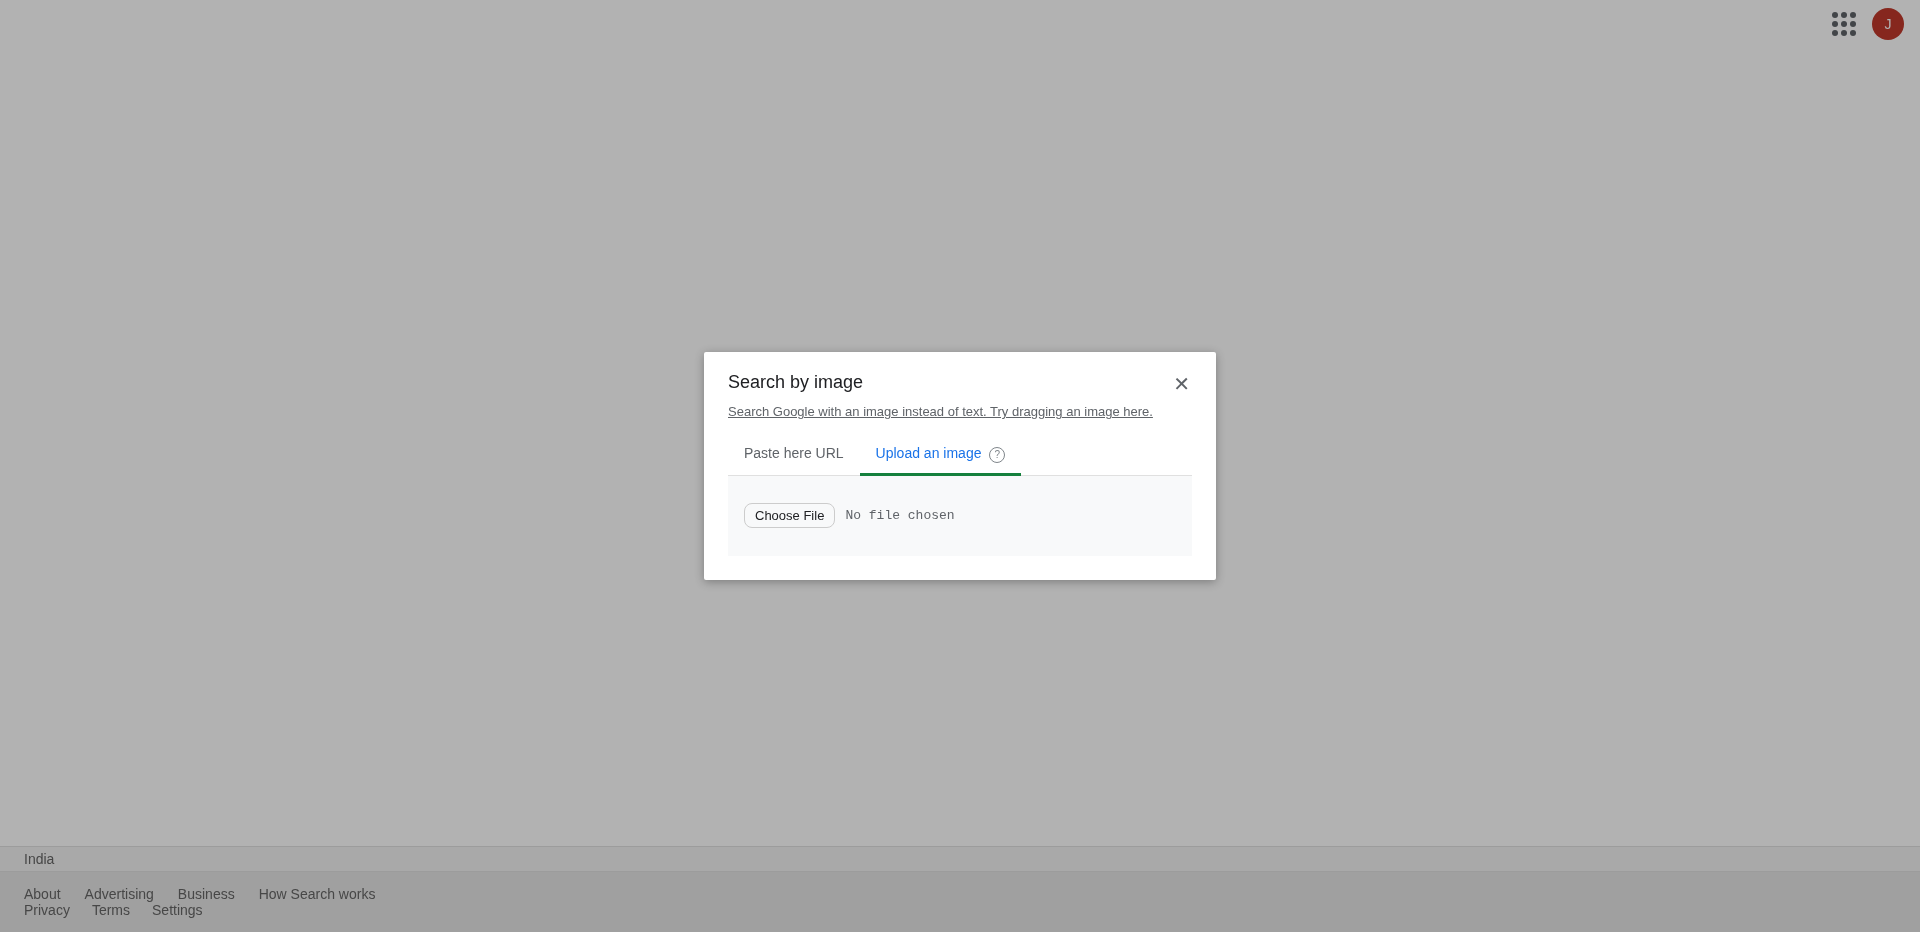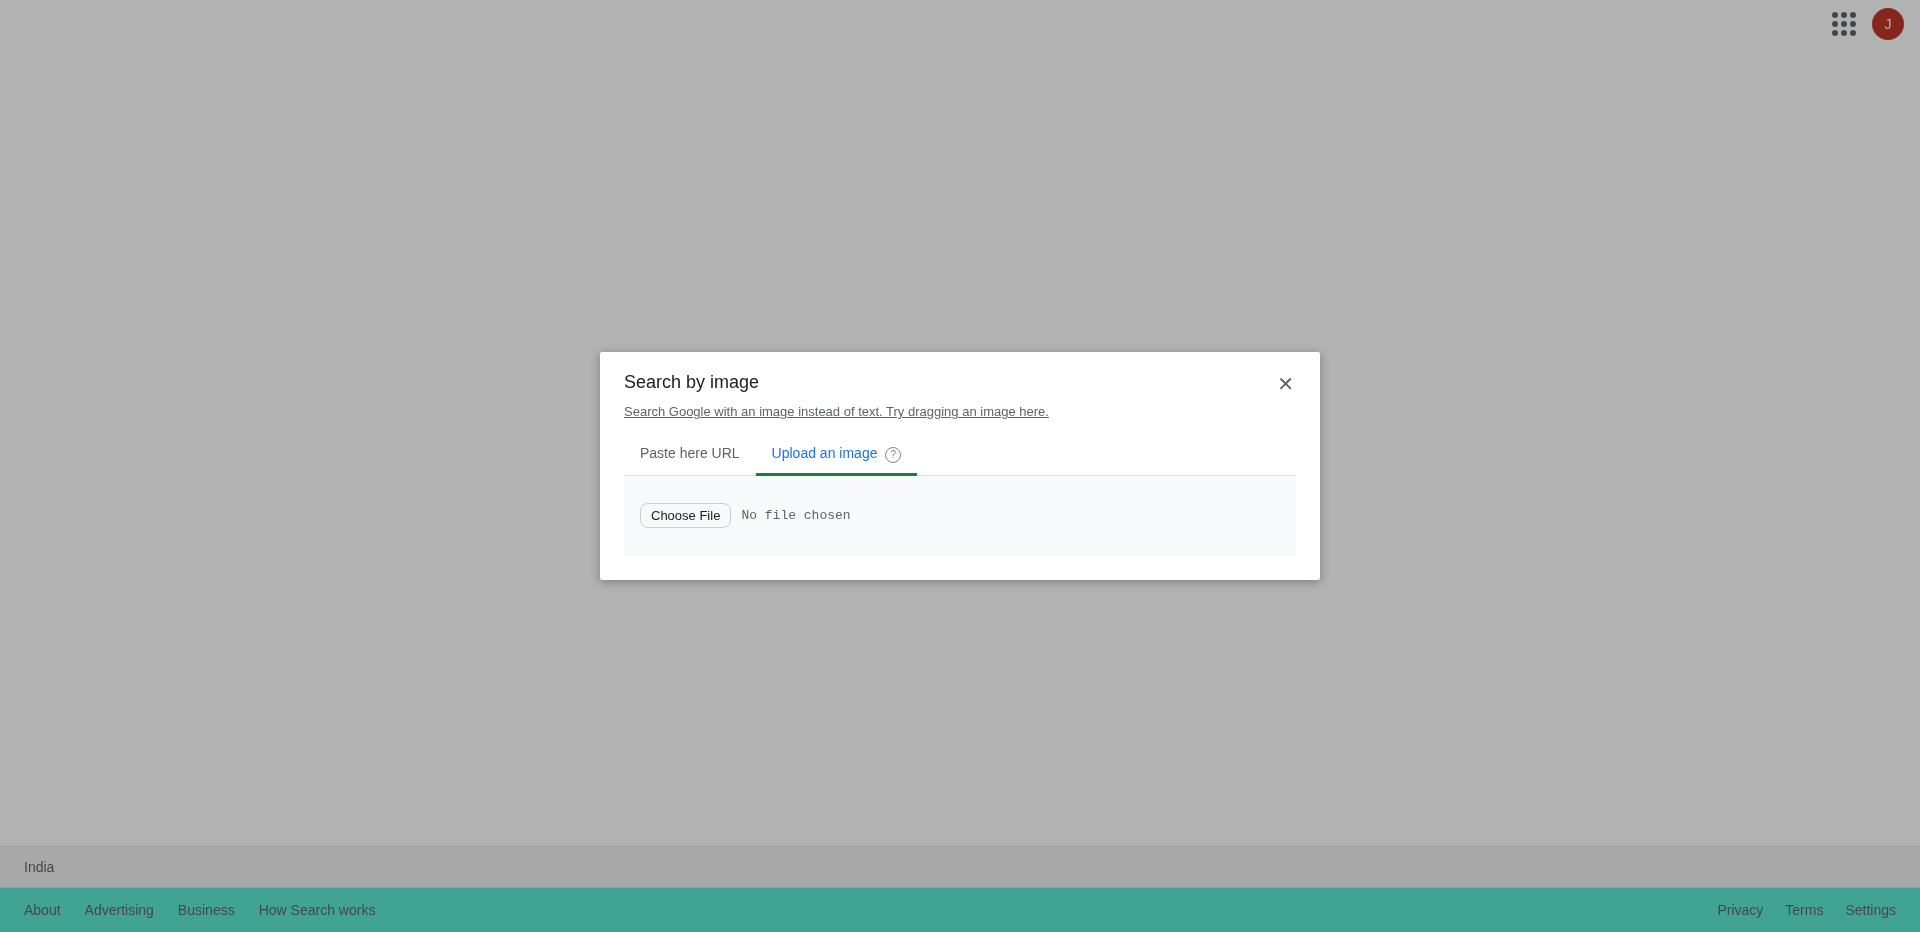--- a/index.html
+++ b/index.html
@@ -107,21 +107,21 @@
       align-items: center;
       justify-content: center;
       z-index: 10;
     }
 
     
     .modal {
       background: #fff;
       border-radius: 2px;
       box-shadow: 0 2px 10px rgba(0,0,0,0.3);
-      width: 720px;
+      width: 512px;
       padding: 20px 24px 24px;
       position: relative;
     }
 
     .modal-header {
       display: flex;
       justify-content: space-between;
       align-items: flex-start;
       margin-bottom: 8px;
     }
@@ -211,32 +211,33 @@
 
     .no-file-text {
       font-size: 13px;
       color: #5f6368;
       font-family: Liberation Mono, monospace;
     }
 
     
     .footer-location {
       background: #f2f2f2;
-      padding: 12px 24px;
+      padding: 4px 24px;
       font-size: 14px;
       color: #666;
       border-top: 1px solid #e0e0e0;
     }
 
     .footer-links {
-      background: #5eead4;
+      background: #e5e5e5;
       display: flex;
       justify-content: space-between;
       padding: 14px 24px;
       border-top: 1px solid #e0e0e0;
+      flex-direction: column;
     }
 
     .footer-left {
       display: flex;
       gap: 24px;
     }
 
     .footer-right {
       display: flex;
       gap: 22px;

